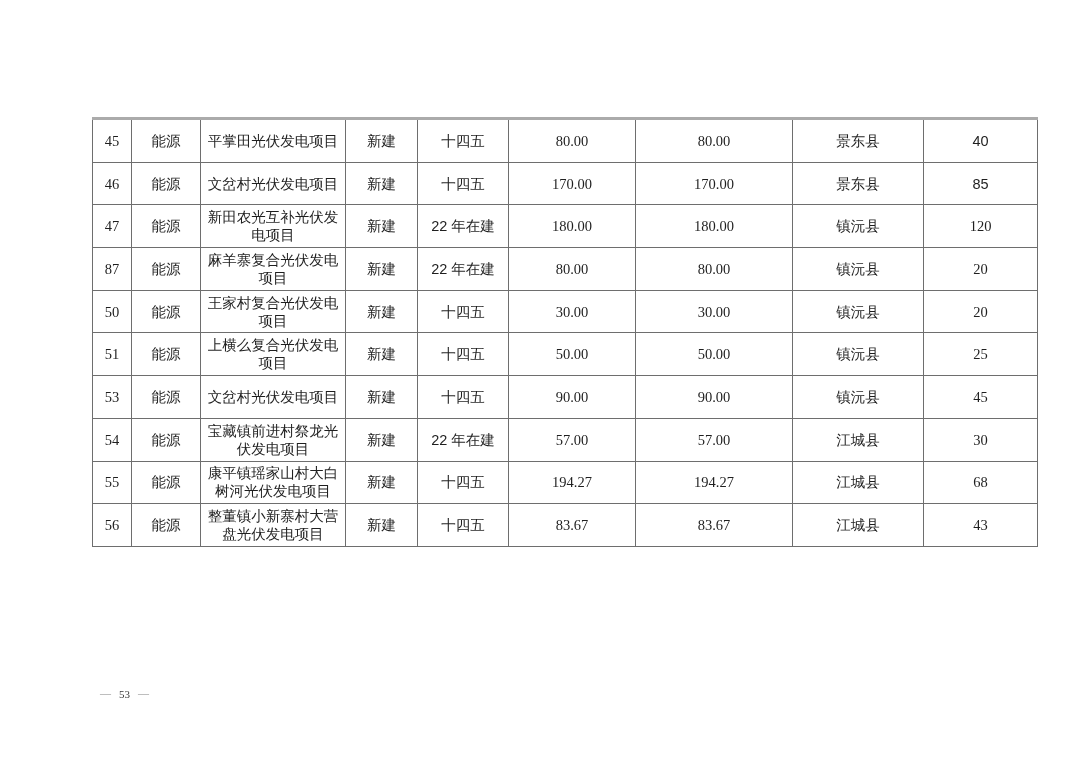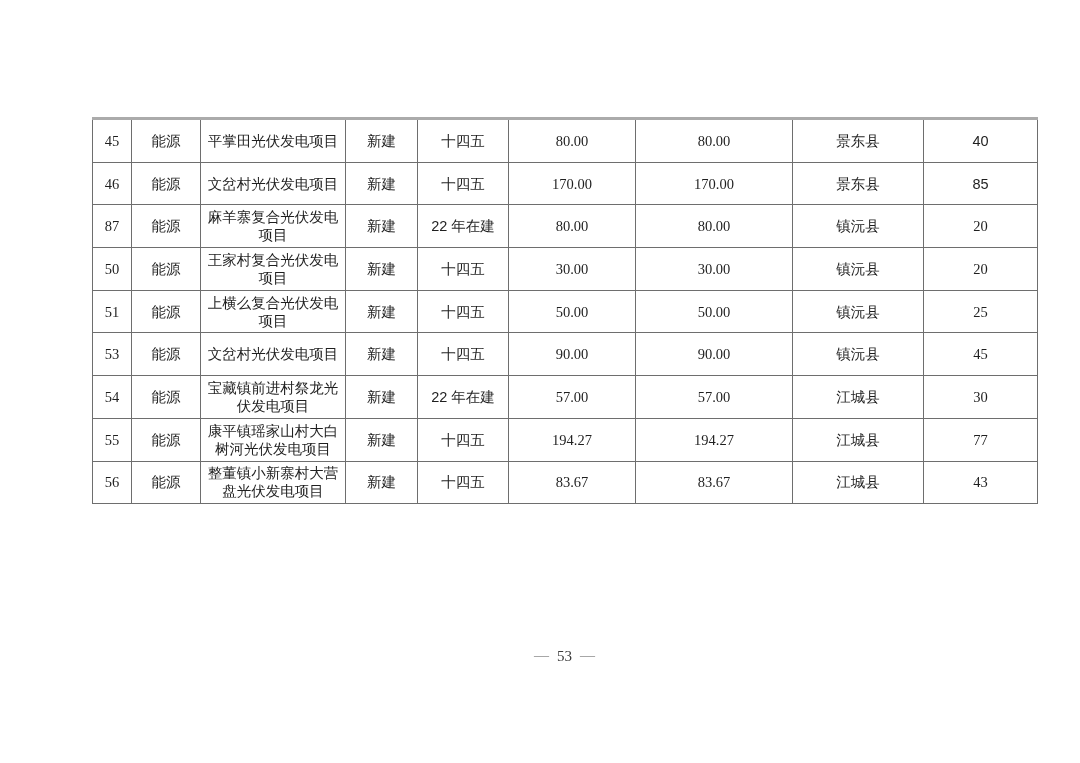--- a/index.html
+++ b/index.html
@@ -45,23 +45,22 @@
   }
   .hei {
     font-family: "Liberation Sans", sans-serif;
     font-weight: normal;
     font-size: 14px;
   }
   .page-footer {
     position: absolute;
     left: 92px;
     width: 945px;
-    top: 648px;
-    text-align: center;
-    font-size: 15px;
+    top: 688px;
+    font-size: 11px;
     color: #3a3a3a;
   }
   .page-footer .dash {
     color: #8a8a8a;
     margin: 0 8px;
     position: relative;
     top: -1px;
   }
 </style>
 </head>
@@ -98,20 +97,31 @@
     <td class="c-sector">能源</td>
     <td class="c-name">文岔村光伏发电项目</td>
     <td class="c-build">新建</td>
     <td class="c-period hei">十四五</td>
     <td class="c-v1">170.00</td>
     <td class="c-v2">170.00</td>
     <td class="c-county">景东县</td>
     <td class="c-v3 hei">85</td>
   </tr>
         <tr>
+    <td class="c-no">47</td>
+    <td class="c-sector">能源</td>
+    <td class="c-name">新田农光互补光伏发电项目</td>
+    <td class="c-build">新建</td>
+    <td class="c-period hei">22 年在建</td>
+    <td class="c-v1">180.00</td>
+    <td class="c-v2">180.00</td>
+    <td class="c-county">镇沅县</td>
+    <td class="c-v3">120</td>
+  </tr>
+        <tr>
     <td class="c-no">87</td>
     <td class="c-sector">能源</td>
     <td class="c-name">麻羊寨复合光伏发电项目</td>
     <td class="c-build">新建</td>
     <td class="c-period hei">22 年在建</td>
     <td class="c-v1">80.00</td>
     <td class="c-v2">80.00</td>
     <td class="c-county">镇沅县</td>
     <td class="c-v3">20</td>
   </tr>
@@ -161,21 +171,21 @@
   </tr>
         <tr>
     <td class="c-no">55</td>
     <td class="c-sector">能源</td>
     <td class="c-name">康平镇瑶家山村大白树河光伏发电项目</td>
     <td class="c-build">新建</td>
     <td class="c-period hei">十四五</td>
     <td class="c-v1">194.27</td>
     <td class="c-v2">194.27</td>
     <td class="c-county">江城县</td>
-    <td class="c-v3">77</td>
+    <td class="c-v3">68</td>
   </tr>
         <tr>
     <td class="c-no">56</td>
     <td class="c-sector">能源</td>
     <td class="c-name">整董镇小新寨村大营盘光伏发电项目</td>
     <td class="c-build">新建</td>
     <td class="c-period hei">十四五</td>
     <td class="c-v1">83.67</td>
     <td class="c-v2">83.67</td>
     <td class="c-county">江城县</td>

